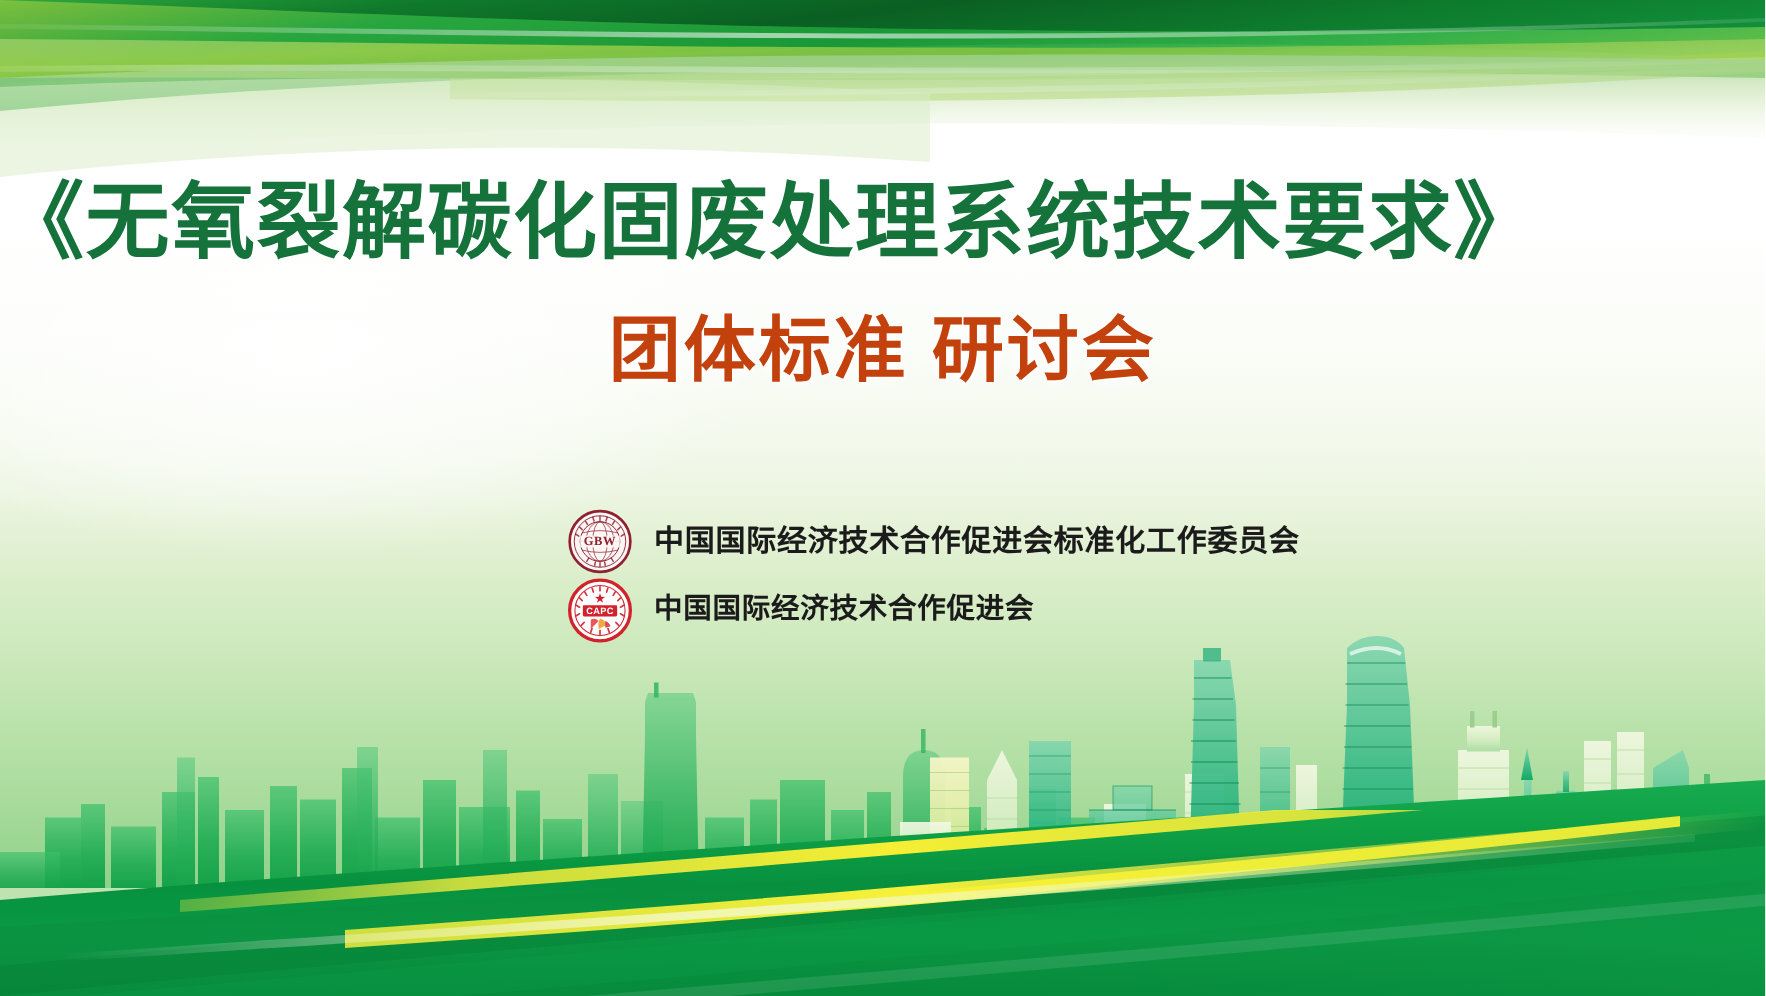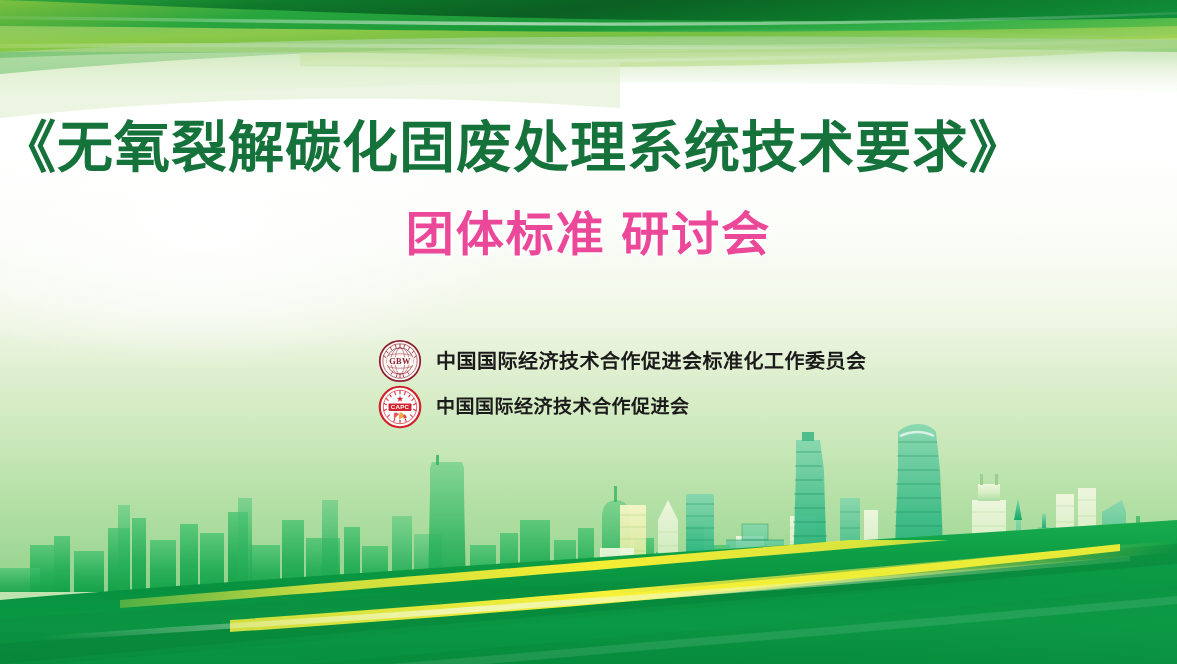--- a/index.html
+++ b/index.html
@@ -93,21 +93,21 @@
   .title-sub {
     position: absolute;
     left: 0;
     top: 203px;
     width: 1177px;
     text-align: center;
     font-size: 48px;
     line-height: 64px;
     font-weight: 700;
     letter-spacing: 2px;
-    color: #ec4899;
+    color: #c2410c;
     text-shadow:
        0 0 10px rgba(255,255,255,0.95),
        0 0 20px rgba(255,255,255,0.8),
        1px 1px 0 rgba(255,255,255,0.9);
     white-space: nowrap;
   }
 
   .org-list {
     position: absolute;
     left: 378px;

